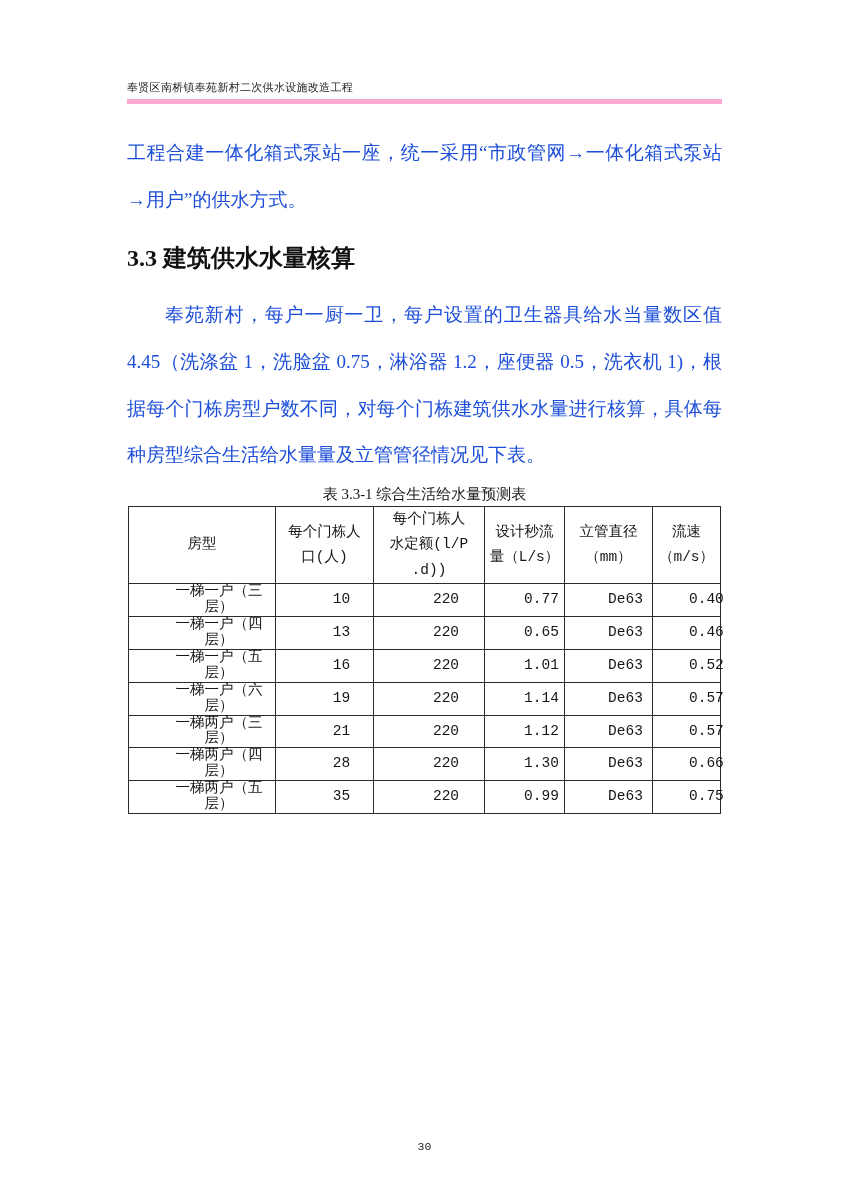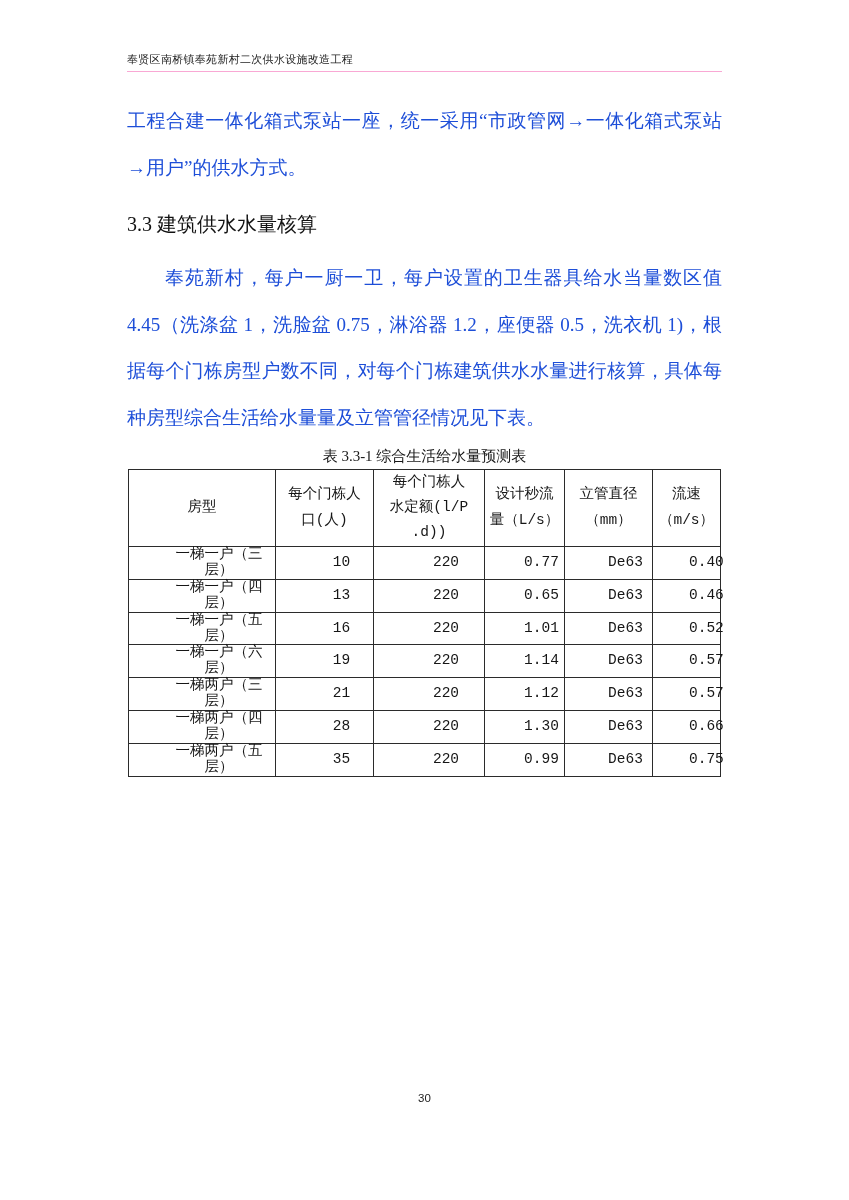--- a/index.html
+++ b/index.html
@@ -9,42 +9,42 @@
     height: 1200px;
     background: #ffffff;
     color: #1a1a1a;
     font-family: "Liberation Serif", "DejaVu Serif", serif;
     overflow: hidden;
     margin: 0 auto;
   }
   .margins { margin-left: 127px; margin-right: 127px; }
 
   .doc-header {
-    padding-top: 53px;
+    padding-top: 81px;
     padding-bottom: 5px;
-    border-bottom: 1px solid #f9a8d4;
+    border-bottom: 5px solid #f9a8d4;
     font-size: 11px;
     line-height: 1.2;
     letter-spacing: 0.3px;
     color: #222;
   }
 
   .para {
     font-size: 19px;
     line-height: 2.45;
     text-align: justify;
     color: #1d4ed8;
   }
   .para-1 { margin-top: 26px; }
   .para-2 { margin-top: 18px; text-indent: 2em; }
 
   .section-heading {
     margin-top: 20px;
-    font-size: 20px;
-    font-weight: normal;
+    font-size: 24px;
+    font-weight: bold;
     line-height: 1.3;
     color: #111;
   }
 
   .table-caption {
     margin-top: 5px;
     text-align: center;
     font-size: 15px;
     line-height: 1.35;
     color: #161616;
@@ -73,25 +73,25 @@
     white-space: pre-line;
   }
   table.water-table td {
     height: 25px;
     line-height: 1.1;
     padding-left: 36px;
   }
 
   .page-number {
     position: absolute;
-    top: 1092px;
+    top: 1140px;
     left: 0;
     width: 100%;
     text-align: center;
-    font-family: Liberation Sans, sans-serif;
+    font-family: Liberation Mono, monospace;
     font-size: 11.5px;
     color: #222;
   }
 </style>
 </head>
 <body>
 
 <div class="page">
 
   <div class="margins doc-header">奉贤区南桥镇奉苑新村二次供水设施改造工程</div>

